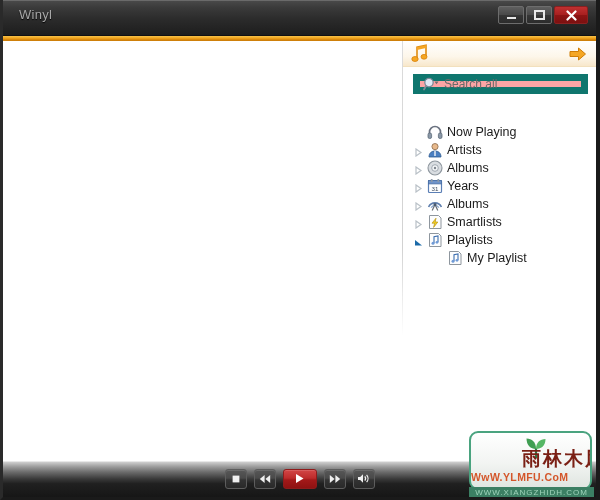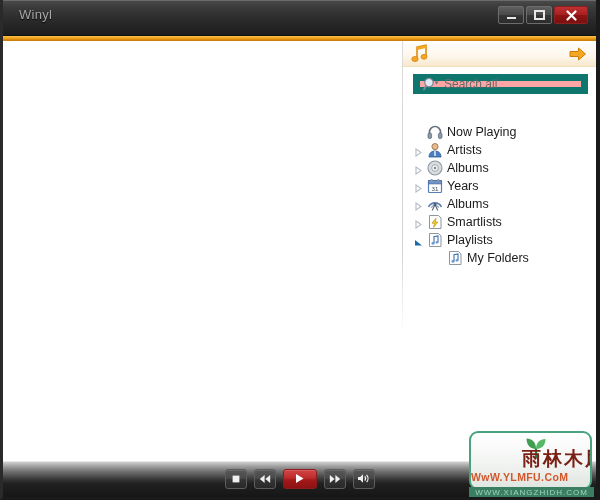--- a/index.html
+++ b/index.html
@@ -348,21 +348,21 @@
 
         <div class="row child">
           <span class="ico">
             <svg width="16" height="16" viewBox="0 0 16 16">
               <path d="M2.5 1.5 h9 l2.5 2.5 v10.5 h-11.5 Z" fill="#fdfdfd" stroke="#8e969e" stroke-width="1"></path>
               <path d="M7 11 V4.8 l4 -.8 V10" fill="none" stroke="#3d6fb0" stroke-width="1.1"></path>
               <circle cx="6" cy="11.2" r="1.5" fill="#6f9ad6"></circle>
               <circle cx="10" cy="10.3" r="1.4" fill="#6f9ad6"></circle>
             </svg>
           </span>
-          <span class="lbl">My Folders</span>
+          <span class="lbl">My Playlist</span>
         </div>
 
       </div>
     </div>
   </div>
 
   <div id="bottombar">
     <div id="transport">
 
       <div class="tbtn">

